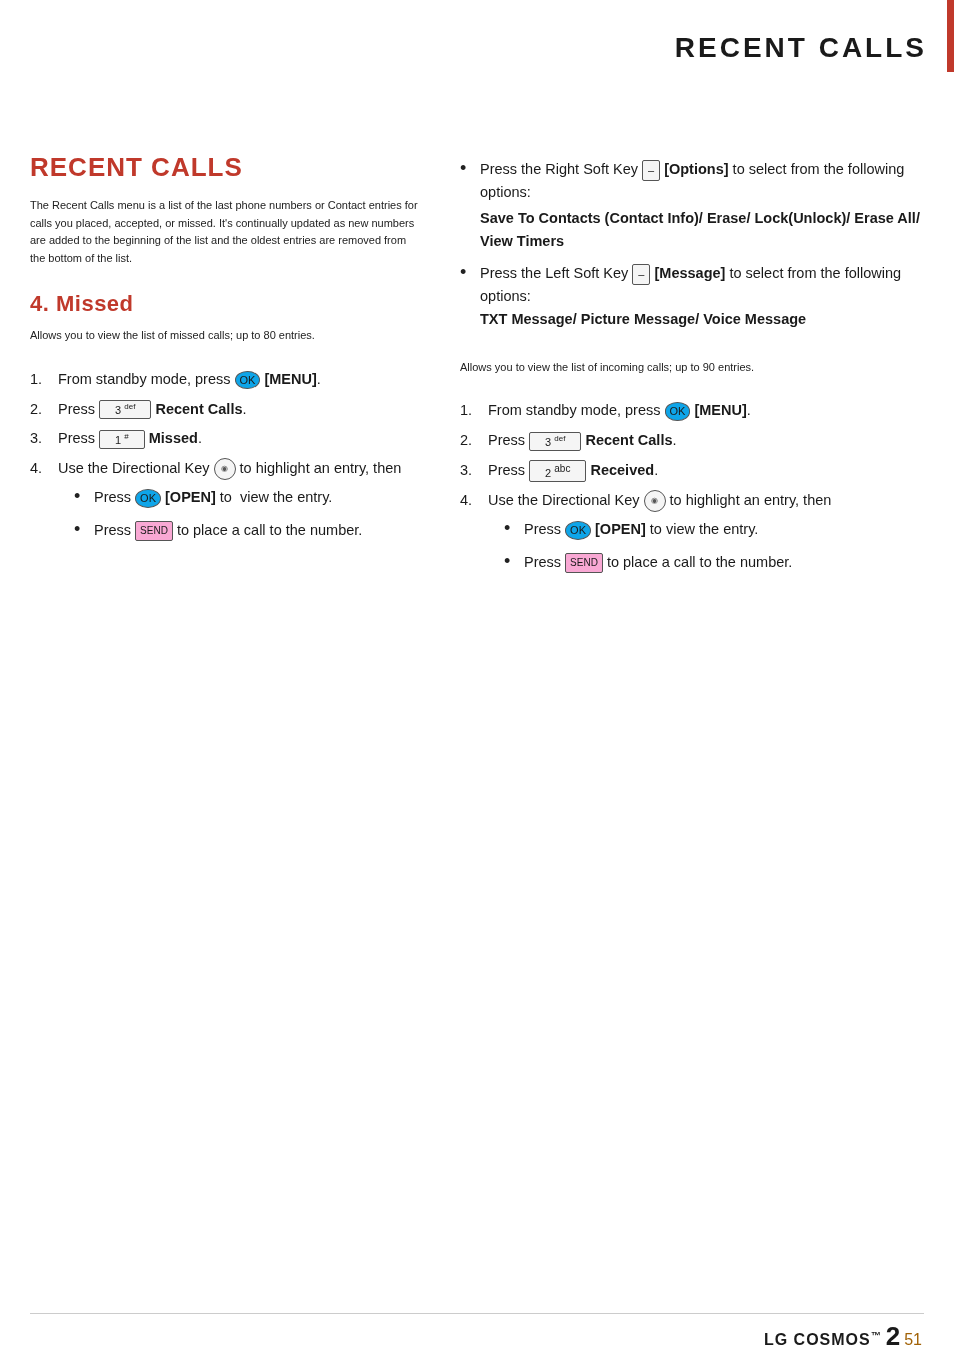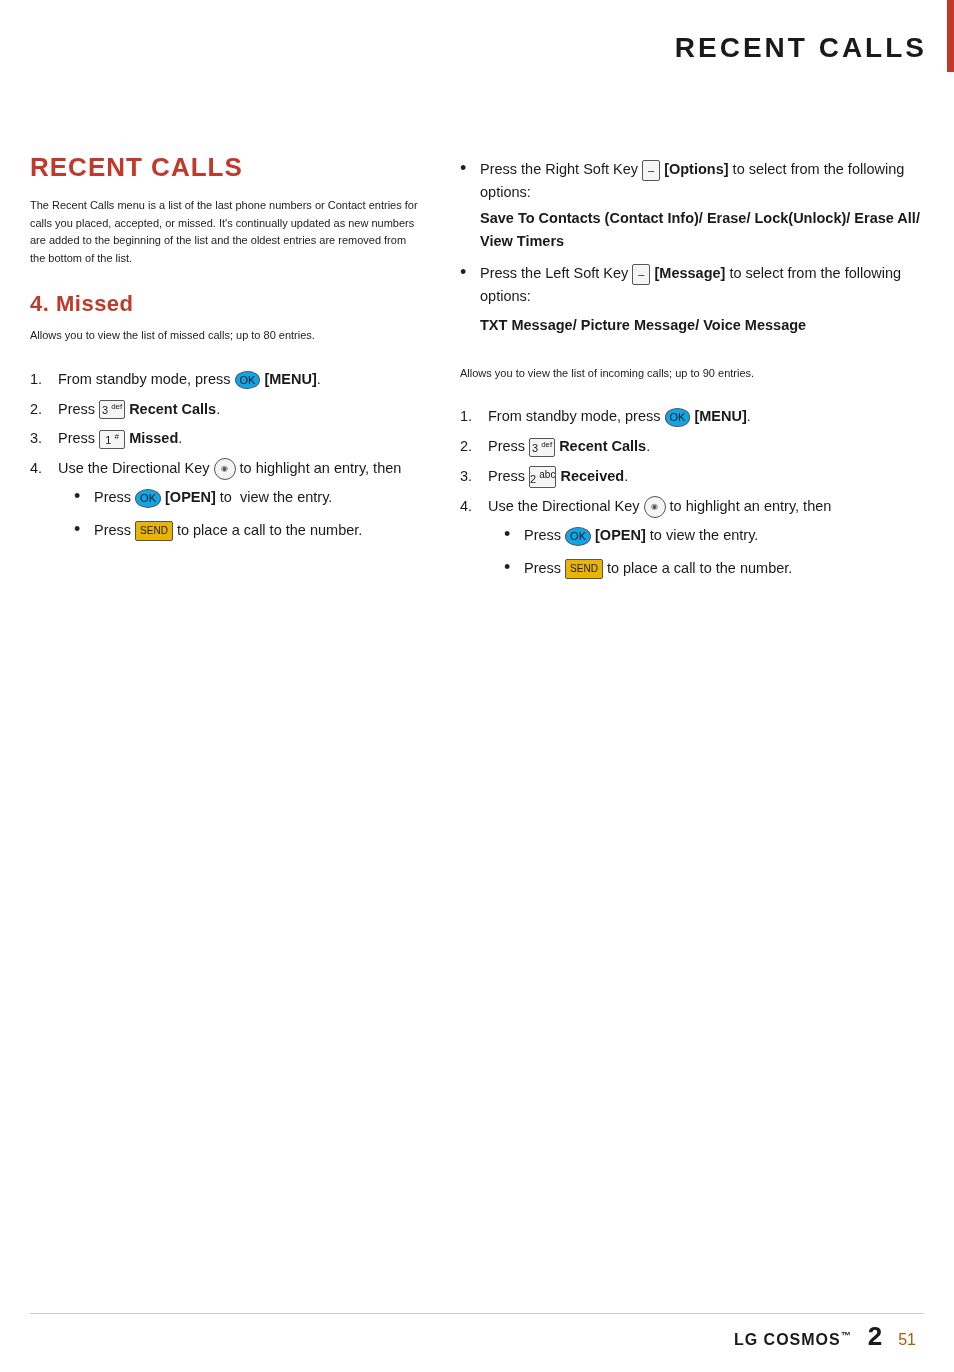--- a/index.html
+++ b/index.html
@@ -142,52 +142,52 @@
       background: #f5f5f5;
       vertical-align: middle;
     }
 
     .key-send {
       display: inline-block;
       border: 1.5px solid #555;
       border-radius: 2px;
       padding: 1px 4px;
       font-size: 10px;
-      background: #eab308;
+      background: #f9a8d4;
       vertical-align: middle;
     }
 
     .key-num {
       display: inline-block;
       border: 1.5px solid #555;
       border-radius: 2px;
-      padding: 0px 0;
+      padding: 0px 15px;
       font-size: 11px;
       background: #f5f5f5;
       vertical-align: middle;
       min-width: 26px;
       text-align: center;
     }
 
     .bold-text {
       font-weight: bold;
     }
 
     .bracket-text {
       font-weight: bold;
     }
 
     
     .footer {
       position: absolute;
       bottom: 20px;
-      right: 38px;
+      right: 32px;
       display: flex;
       align-items: baseline;
-      gap: 16px;
+      gap: 4px;
     }
 
     .footer-brand {
       font-size: 16px;
       font-weight: bold;
       color: #1a1a1a;
       letter-spacing: 1px;
     }
 
     .footer-tm {
@@ -328,21 +328,21 @@
           <span class="bracket-text">[Options]</span> to select from the following options:<br>
           <span class="bold-text" style="display:block; margin-top:4px;">Save To Contacts (Contact Info)/ Erase/ Lock(Unlock)/ Erase All/ View Timers</span>
         </span>
       </li>
 
       <li class="bullet-item" style="margin-top: 10px;">
         <span class="bullet-dot">•</span>
         <span class="bullet-content">
           Press the Left Soft Key <span class="key-softkey">‒</span>
           <span class="bracket-text">[Message]</span> to select from the following options:<br>
-          <span class="bold-text" style="display:block; margin-top:7px;">TXT Message/ Picture Message/ Voice Message</span>
+          <span class="bold-text" style="display:block; margin-top:1px;">TXT Message/ Picture Message/ Voice Message</span>
         </span>
       </li>
     </ul>
 
     <div class="section-divider">
       <p class="intro-text">Allows you to view the list of incoming calls; up to 90 entries.</p>
 
       <ol class="step-list">
 
         <li class="step-item">

